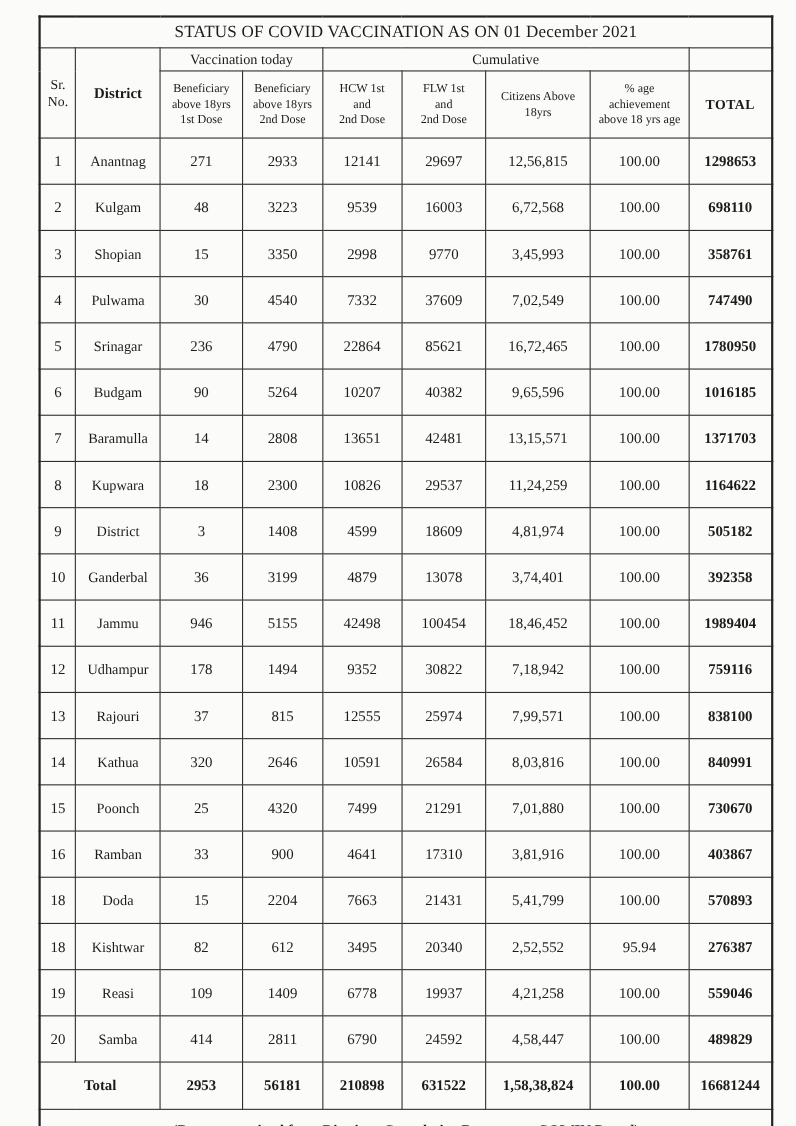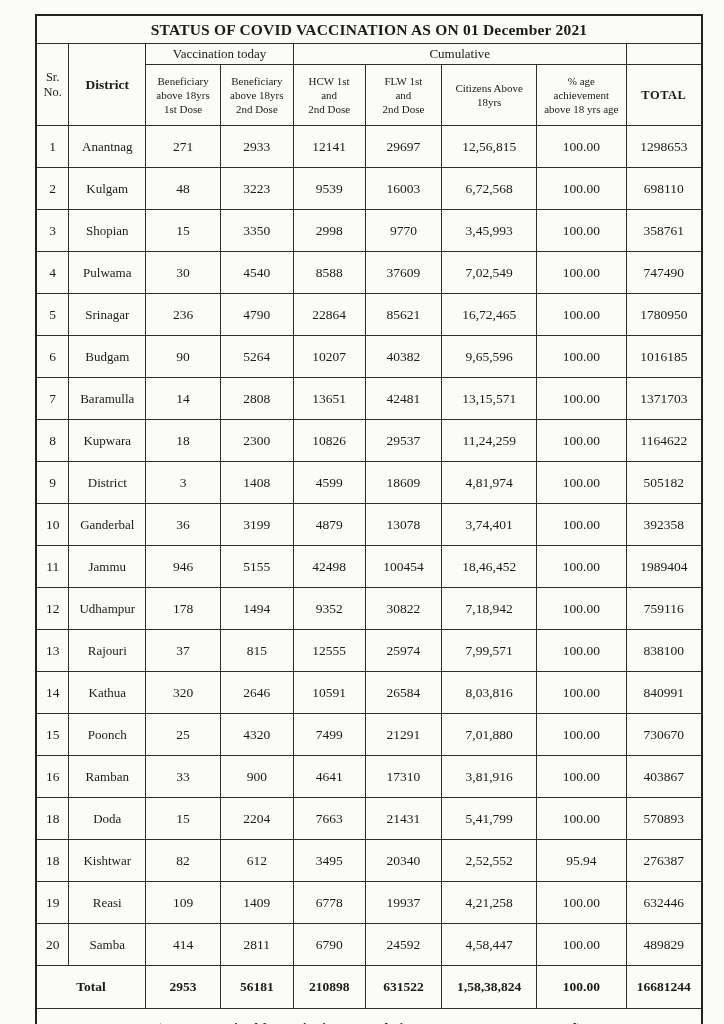--- a/index.html
+++ b/index.html
@@ -30,21 +30,21 @@
   table.vax th, table.vax td {
     border: 1.5px solid #2e2e2e;
     text-align: center;
     vertical-align: middle;
     padding: 1px 2px;
     overflow: hidden;
   }
   .title-cell {
     height: 25px;
     font-size: 15.5px;
-    font-weight: bold;
+    font-weight: normal;
     letter-spacing: 0.2px;
   }
   .group-cell {
     height: 18px;
     font-size: 13px;
     font-weight: normal;
   }
   .srno-head {
     font-size: 12.5px;
     font-weight: normal;
@@ -72,21 +72,21 @@
   tbody td {
     height: 39px;
     font-size: 13.5px;
   }
   td.cell-district {
     text-align: left;
     padding-left: 8px;
     font-size: 13px;
   }
   td.cell-total {
-    font-weight: normal;
+    font-weight: bold;
   }
   tr.total-row td {
     height: 40px;
     font-size: 13.5px;
     font-weight: bold;
   }
   td.total-label {
     text-align: left;
     padding-left: 6px;
   }
@@ -178,21 +178,21 @@
           <td class="cell-flw">9770</td>
           <td class="cell-citizens">3,45,993</td>
           <td class="cell-pct">100.00</td>
           <td class="cell-total">358761</td>
         </tr>
         <tr>
           <td class="cell-sr">4</td>
           <td class="cell-district">Pulwama</td>
           <td class="cell-dose1">30</td>
           <td class="cell-dose2">4540</td>
-          <td class="cell-hcw">8588</td>
+          <td class="cell-hcw">7332</td>
           <td class="cell-flw">37609</td>
           <td class="cell-citizens">7,02,549</td>
           <td class="cell-pct">100.00</td>
           <td class="cell-total">747490</td>
         </tr>
         <tr>
           <td class="cell-sr">5</td>
           <td class="cell-district">Srinagar</td>
           <td class="cell-dose1">236</td>
           <td class="cell-dose2">4790</td>
@@ -347,21 +347,21 @@
         </tr>
         <tr>
           <td class="cell-sr">19</td>
           <td class="cell-district">Reasi</td>
           <td class="cell-dose1">109</td>
           <td class="cell-dose2">1409</td>
           <td class="cell-hcw">6778</td>
           <td class="cell-flw">19937</td>
           <td class="cell-citizens">4,21,258</td>
           <td class="cell-pct">100.00</td>
-          <td class="cell-total">632446</td>
+          <td class="cell-total">559046</td>
         </tr>
         <tr>
           <td class="cell-sr">20</td>
           <td class="cell-district">Samba</td>
           <td class="cell-dose1">414</td>
           <td class="cell-dose2">2811</td>
           <td class="cell-hcw">6790</td>
           <td class="cell-flw">24592</td>
           <td class="cell-citizens">4,58,447</td>
           <td class="cell-pct">100.00</td>

